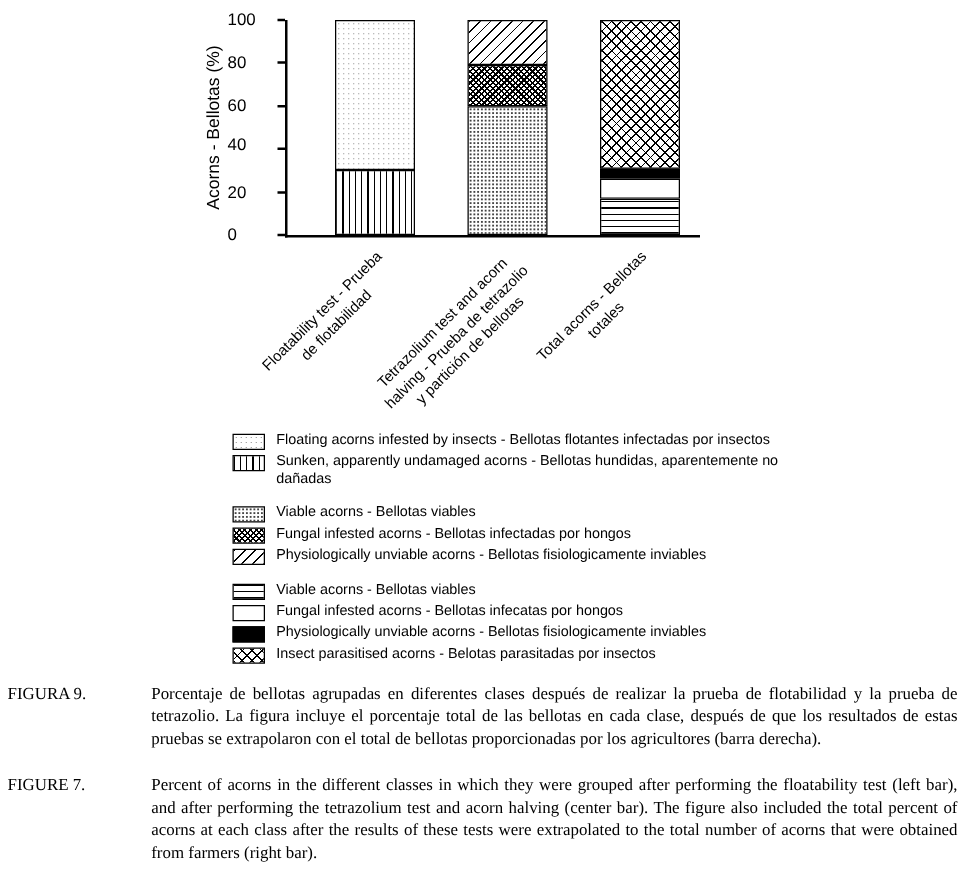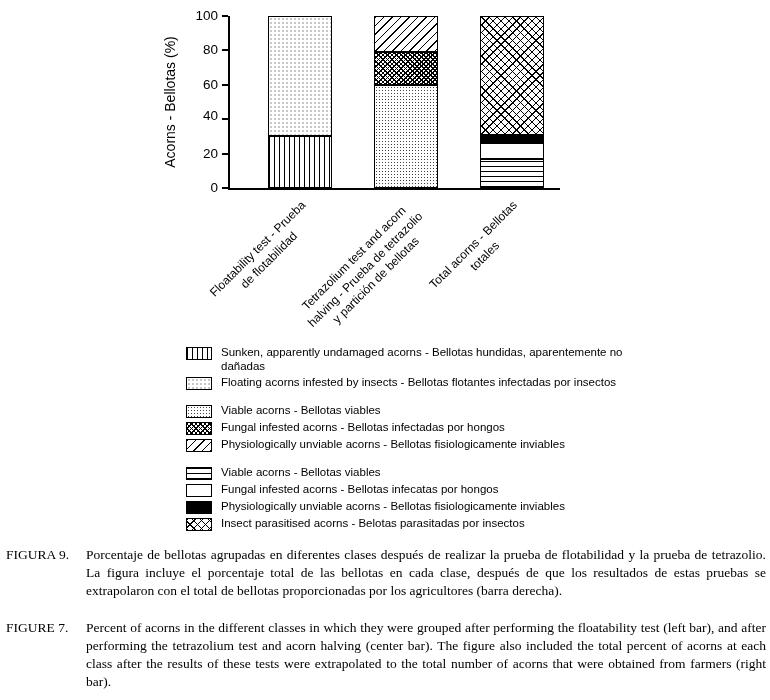--- a/index.html
+++ b/index.html
@@ -1,21 +1,21 @@
 <!DOCTYPE html>
 <html><head>
 <meta charset="utf-8">
 <style>
   html,body{margin:0;padding:0;background:#fff;}
   .page{position:relative;width:770px;height:700px;background:#fff;font-family:"Liberation Sans",sans-serif;color:#000;overflow:hidden;}
 
   
   .plot{position:absolute;left:228px;top:16px;width:330px;height:172px;border-left:2px solid #000;border-bottom:2px solid #000;box-sizing:content-box;}
   .y-axis-title{position:absolute;left:170px;top:102px;transform:translate(-50%,-50%) rotate(-90deg);font-size:14px;white-space:nowrap;}
-  .ytick-label{position:absolute;width:36px;text-align:right;font-size:13.5px;}
+  .ytick-label{position:absolute;width:36px;text-align:left;font-size:13.5px;}
   .ytick-mark{position:absolute;width:6px;height:2px;background:#000;}
   .bar{position:absolute;bottom:0;width:64px;display:flex;flex-direction:column-reverse;}
   .seg{box-sizing:border-box;border:1px solid #000;width:100%;}
   .xlabel{position:absolute;transform:rotate(-45deg);transform-origin:100% 0;font-size:12px;line-height:1.3;text-align:center;}
   .xlabel div{white-space:nowrap;}
 
   
   .p-vlines{background-color:#fff;background-image:repeating-linear-gradient(90deg,#000 0 1px,transparent 1px 5px);}
   .p-dots-light{background-color:#fff;background-image:radial-gradient(circle,#888 0.6px,transparent 0.8px);background-size:4px 4px;}
   .p-dots-dense{background-color:#fff;background-image:radial-gradient(circle,#444 0.7px,transparent 0.9px);background-size:3px 3px;}
@@ -30,21 +30,21 @@
   .legend{position:absolute;left:186px;top:346px;}
   .legend-group{margin-bottom:14px;}
   .legend-row{display:flex;align-items:flex-start;gap:9px;margin-bottom:3px;}
   .swatch{width:26px;height:13px;border:1px solid #000;flex:0 0 auto;box-sizing:border-box;margin-top:1px;}
   .legend-label{font-size:11.5px;line-height:1.18;max-width:415px;}
 
   
   .captions{position:absolute;left:6px;right:4px;top:546px;font-family:"Liberation Serif",serif;font-size:13.5px;line-height:1.32;}
   .caption{display:flex;margin-bottom:20px;}
   .cap-label{flex:0 0 80px;}
-  .cap-text{flex:1;text-align:justify;}
+  .cap-text{flex:1;text-align:justify;margin-left:35px;}
 </style>
 </head>
 <body>
 
 <div class="page" id="page">
 
   <div class="y-axis-title">Acorns - Bellotas (%)</div>
 
   <div class="plot" id="plot">
       <div class="bar" style="left: 38px; height: 172px;">
@@ -60,26 +60,26 @@
         <div class="seg p-hlines" style="height: 29.24px;"></div>
         <div class="seg p-plain" style="height: 15.48px;"></div>
         <div class="seg p-solid-black" style="height: 8.6px;"></div>
         <div class="seg p-diamond" style="height: 118.68px;"></div>
       </div>
     </div>
 
   <div class="legend" id="legend">
       <div class="legend-group">
         <div class="legend-row">
+          <div class="swatch p-dots-light"></div>
+          <div class="legend-label">Floating acorns infested by insects - Bellotas flotantes infectadas por insectos</div>
+        </div>
+        <div class="legend-row">
           <div class="swatch p-vlines"></div>
           <div class="legend-label">Sunken, apparently undamaged acorns - Bellotas hundidas, aparentemente no dañadas</div>
-        </div>
-        <div class="legend-row">
-          <div class="swatch p-dots-light"></div>
-          <div class="legend-label">Floating acorns infested by insects - Bellotas flotantes infectadas por insectos</div>
         </div>
       </div>
       <div class="legend-group">
         <div class="legend-row">
           <div class="swatch p-dots-dense"></div>
           <div class="legend-label">Viable acorns - Bellotas viables</div>
         </div>
         <div class="legend-row">
           <div class="swatch p-crosshatch-dense"></div>
           <div class="legend-label">Fungal infested acorns - Bellotas infectadas por hongos</div>

